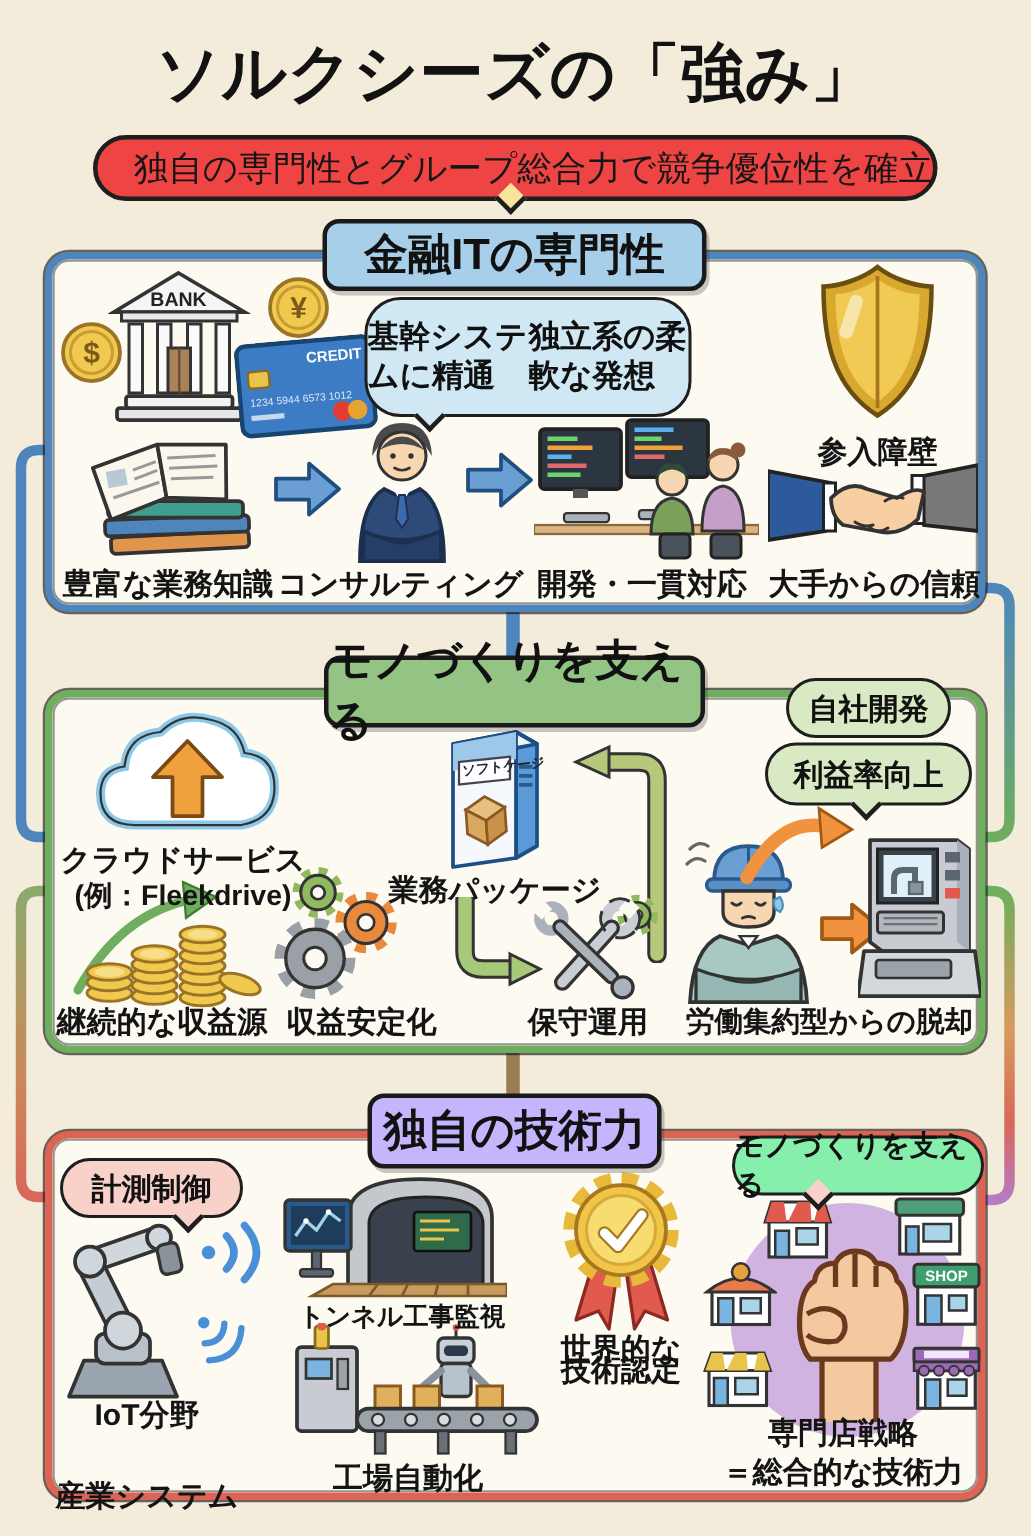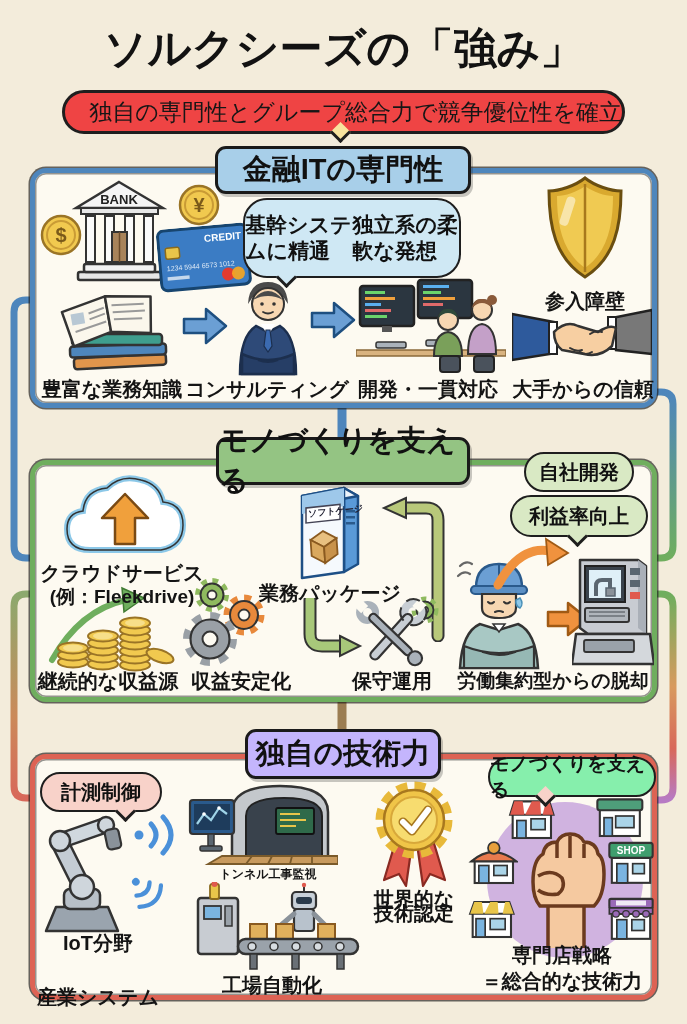--- a/index.html
+++ b/index.html
@@ -393,21 +393,21 @@
     <polygon points="20,92 150,92 150,84 34,84" fill="#c89a5e" stroke="#7a5a2a" stroke-width="1.8"></polygon>
     <path d="M64 84 L58 92 M84 84 L80 92 M104 84 L102 92 M124 84 L124 92" stroke="#7a5a2a" stroke-width="1.8"></path>
     <rect x="2" y="28" width="44" height="34" rx="3" fill="#2a5a8c" stroke="#333" stroke-width="2.2"></rect>
     <rect x="6" y="32" width="36" height="26" fill="#1e3c5c"></rect>
     <polyline points="9,52 16,42 23,48 31,36 39,42" fill="none" stroke="#9fd4e8" stroke-width="2.2"></polyline>
     <circle cx="16" cy="42" r="1.8" fill="#fff"></circle>
       <circle cx="31" cy="36" r="1.8" fill="#fff"></circle>
     <rect x="20" y="62" width="6" height="12" fill="#5a6670" stroke="#333" stroke-width="1.5"></rect>
     <rect x="12" y="74" width="22" height="5" rx="2" fill="#5a6670" stroke="#333" stroke-width="1.5"></rect>
   </svg>
-  <div class="lbl" style="left:268px;top:866px;font-size:12px;">トンネル工事監視</div>
+  <div class="lbl" style="left:268px;top:866px;font-size:17px;">トンネル工事監視</div>
 
   <svg class="icon" style="left:192px;top:882px" width="170" height="90" viewBox="0 0 170 90">
     <rect x="6" y="16" width="40" height="56" rx="3" fill="#c8ccd2" stroke="#333" stroke-width="2.5"></rect>
     <rect x="12" y="24" width="17" height="13" fill="#7ab4e0" stroke="#333" stroke-width="1.8"></rect>
     <rect x="33" y="24" width="7" height="20" fill="#9aa2aa" stroke="#333" stroke-width="1.5"></rect>
     <rect x="18" y="2" width="9" height="15" rx="2" fill="#e8c54a" stroke="#8a6a1e" stroke-width="1.8"></rect>
     <circle cx="22.5" cy="2" r="3" fill="#e05a4e"></circle>
     <rect x="100" y="10" width="24" height="17" rx="4" fill="#c8d0d8" stroke="#333" stroke-width="2.2"></rect>
     <rect x="104" y="15" width="16" height="7" rx="3" fill="#2a3a4a"></rect>
     <line x1="112" y1="10" x2="112" y2="4" stroke="#333" stroke-width="2"></line>

